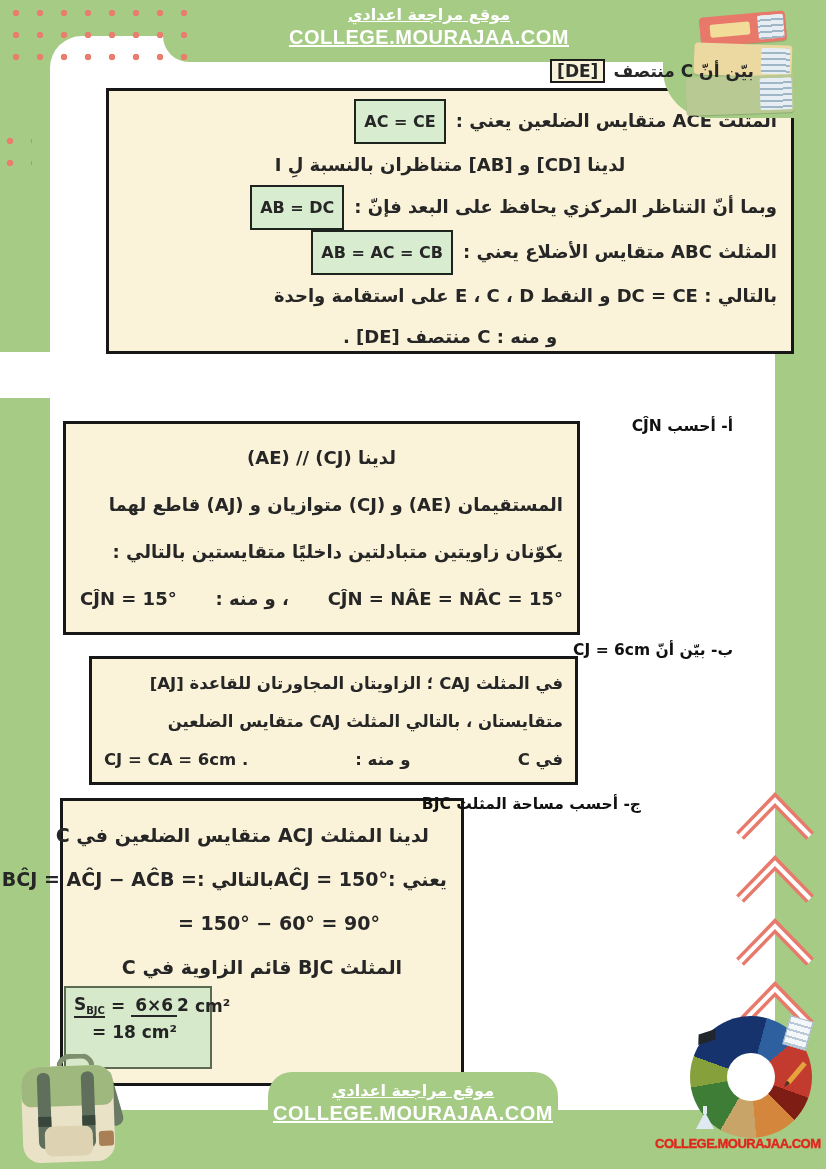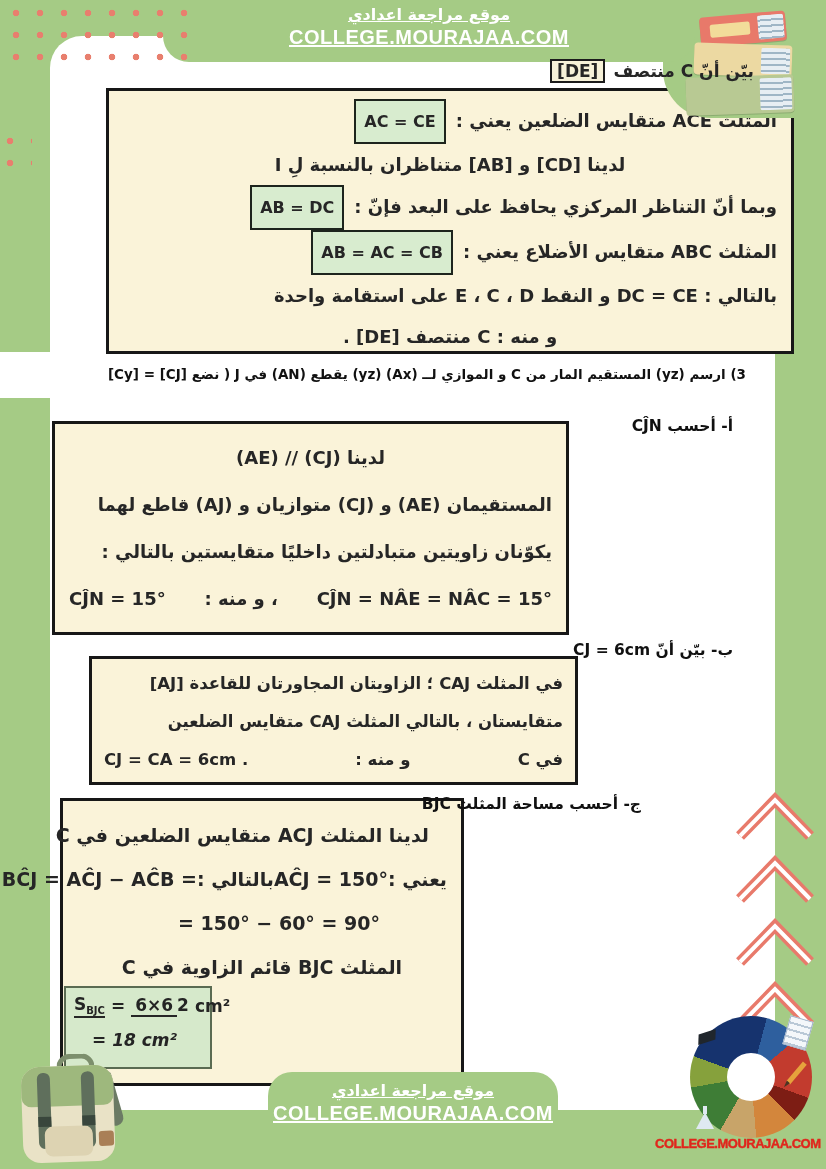--- a/index.html
+++ b/index.html
@@ -38,21 +38,21 @@
   .top-note{position:absolute;left:528px;top:56px;width:226px;height:30px;z-index:5;
             display:flex;gap:8px;align-items:center;justify-content:flex-start;
             font-size:17px;font-weight:bold;}
   .boxed{border:2px solid #1c1c1c;padding:0 5px;background:#f6f1d8;font-weight:bold;}
   .nbox{position:absolute;background:#faf3d9;border:3px solid #171717;box-sizing:border-box;z-index:2;}
   .nbox .line{white-space:nowrap;}
   .hl{display:inline-block;background:#d8eccf;border:2px solid #1d241d;padding:0 8px;margin:0 10px;
       font-weight:bold;font-size:16px;font-family:"DejaVu Sans",sans-serif;}
   .box1{left:106px;top:88px;width:688px;height:266px;padding:8px 14px;font-size:18px;}
   .box1 .line{line-height:41px;}
-  .box2{left:52px;top:421px;width:517px;height:214px;padding:10px 14px;font-size:18px;}
+  .box2{left:63px;top:421px;width:517px;height:214px;padding:10px 14px;font-size:18px;}
   .box2 .line{line-height:47px;}
   .box3{left:89px;top:656px;width:489px;height:129px;padding:6px 12px;font-size:16.5px;}
   .box3 .line{line-height:38px;}
   .box4{left:60px;top:798px;width:404px;height:288px;padding:12px 14px;font-size:19px;}
   .box4 .line{line-height:44px;}
   .t-right{text-align:right;}
   .t-center{text-align:center;}
   .eqrow{display:flex;justify-content:space-between;align-items:center;font-weight:bold;}
   .ltr{direction:ltr;unicode-bidi:embed;}
   
@@ -64,21 +64,21 @@
   .lc{right:185px;top:795px;}
   
   .area-box{position:absolute;left:64px;top:986px;width:148px;height:83px;background:#d6e9cb;
             border:2px solid #5a6b52;box-sizing:border-box;z-index:3;padding:6px 8px;
             font-size:17px;font-weight:bold;}
   .area-row{display:flex;align-items:center;gap:6px;direction:ltr;}
   .area-row sub{font-size:10px;}
   .s-label{border-bottom:2px solid #262626;}
   .frac{display:inline-flex;flex-direction:row;text-align:center;line-height:1.1;}
   .frac .num{border-bottom:2px solid #262626;padding:0 4px;}
-  .area-result{margin-top:12px;margin-left:18px;direction:ltr;font-style:italic;}
+  .area-result{margin-top:4px;margin-left:18px;direction:ltr;}
   
   .chevrons{position:absolute;left:733px;top:788px;width:84px;height:252px;z-index:5;}
   .chev{position:absolute;left:0;width:84px;height:56px;}
   
   .backpack{position:absolute;left:10px;top:1054px;width:120px;height:115px;z-index:6;transform:rotate(-2deg);}
   .bp-handle{position:absolute;left:48px;top:0;width:28px;height:18px;border:5px solid #7d8f6d;
              border-bottom:none;border-radius:13px 13px 0 0;}
   .bp-side{position:absolute;left:92px;top:16px;width:16px;height:58px;background:#6b7a64;border-radius:8px;transform:rotate(-14deg);}
   .bp-body{position:absolute;left:12px;top:12px;width:92px;height:96px;background:#e9e2c6;border-radius:18px;}
   .bp-flap{position:absolute;left:12px;top:12px;width:92px;height:40px;background:#9eb87d;border-radius:18px 18px 10px 10px;}
@@ -151,21 +151,20 @@
     <div class="line t-right">
       <span>وبما أنّ التناظر المركزي يحافظ على البعد فإنّ :</span><span class="hl">AB = DC</span>
     </div>
     <div class="line t-right">
       <span>المثلث ABC متقايس الأضلاع يعني :</span><span class="hl">AB = AC = CB</span>
     </div>
     <div class="line t-right">بالتالي : DC = CE و النقط E ، C ، D على استقامة واحدة</div>
     <div class="line t-center">و منه : C منتصف [DE] .</div>
   </div>
 
-  <div class="q3" dir="rtl">3) ارسم (yz) المستقيم المار من C و الموازي لــ (Ax)    (yz) يقطع (AN) في J ( نضع [CJ] = [Cy]</div>
 
   <div class="margin-label la" dir="rtl">أ- أحسب CĴN</div>
   <div class="nbox box2 hw" dir="rtl">
     <div class="line t-center">لدينا (CJ) // (AE)</div>
     <div class="line t-right">المستقيمان (AE) و (CJ) متوازيان و (AJ) قاطع لهما</div>
     <div class="line t-right">يكوّنان زاويتين متبادلتين داخليًا متقايستين بالتالي :</div>
     <div class="line eqrow">
       <span class="ltr">CĴN = NÂE = NÂC = 15°</span>
       <span>، و منه :</span>
       <span class="ltr">CĴN = 15°</span>

